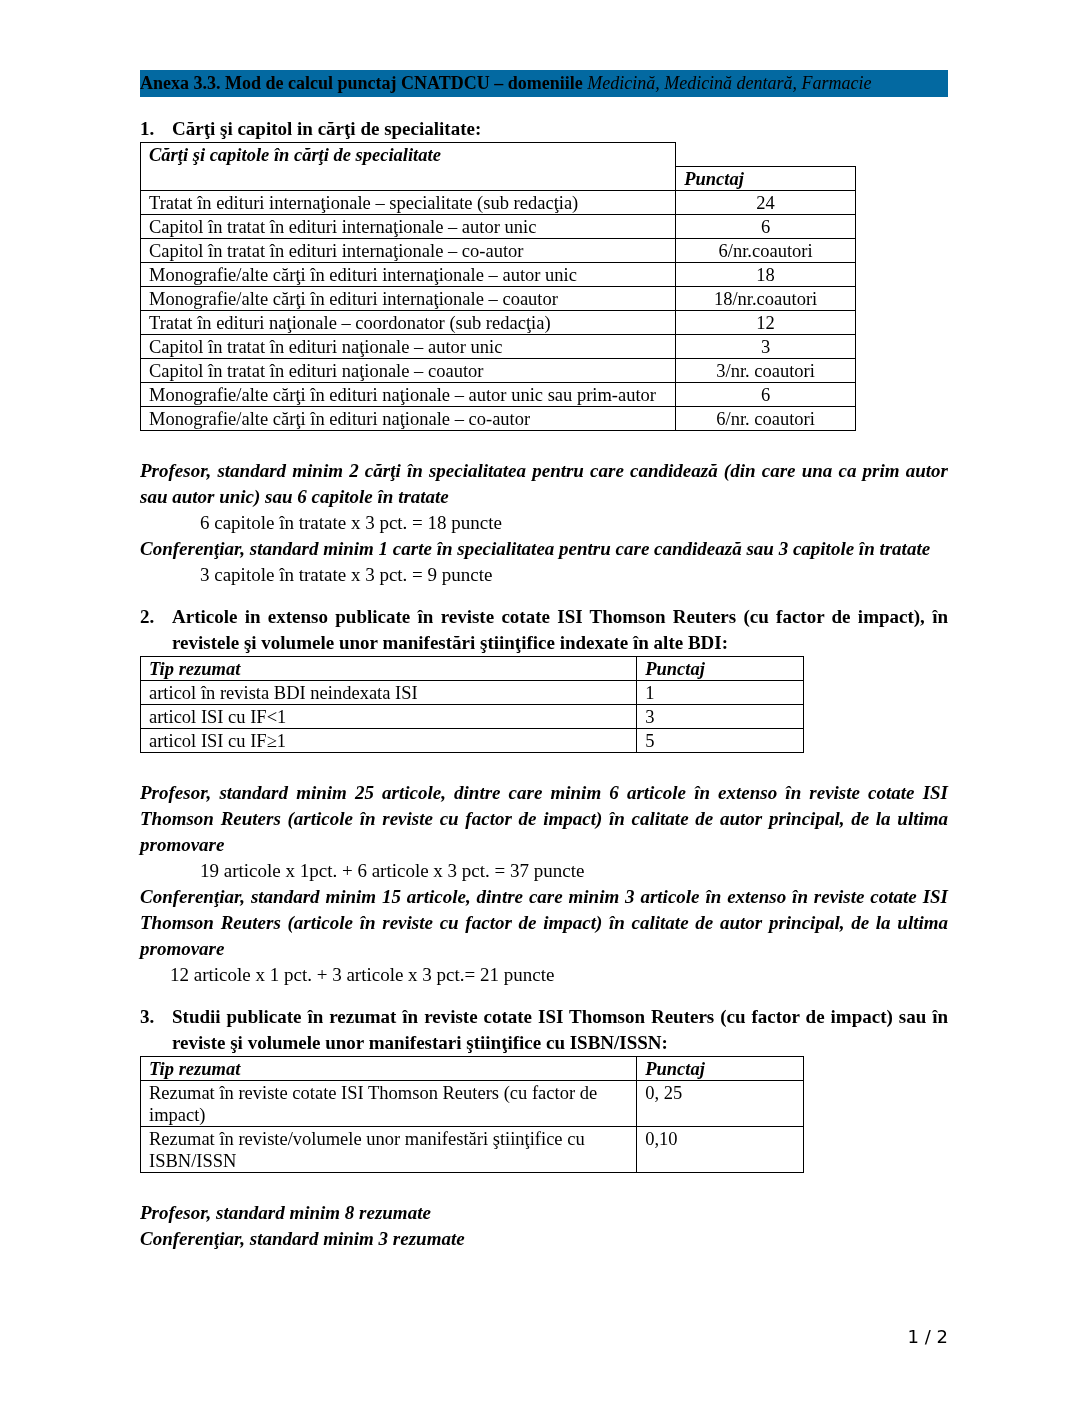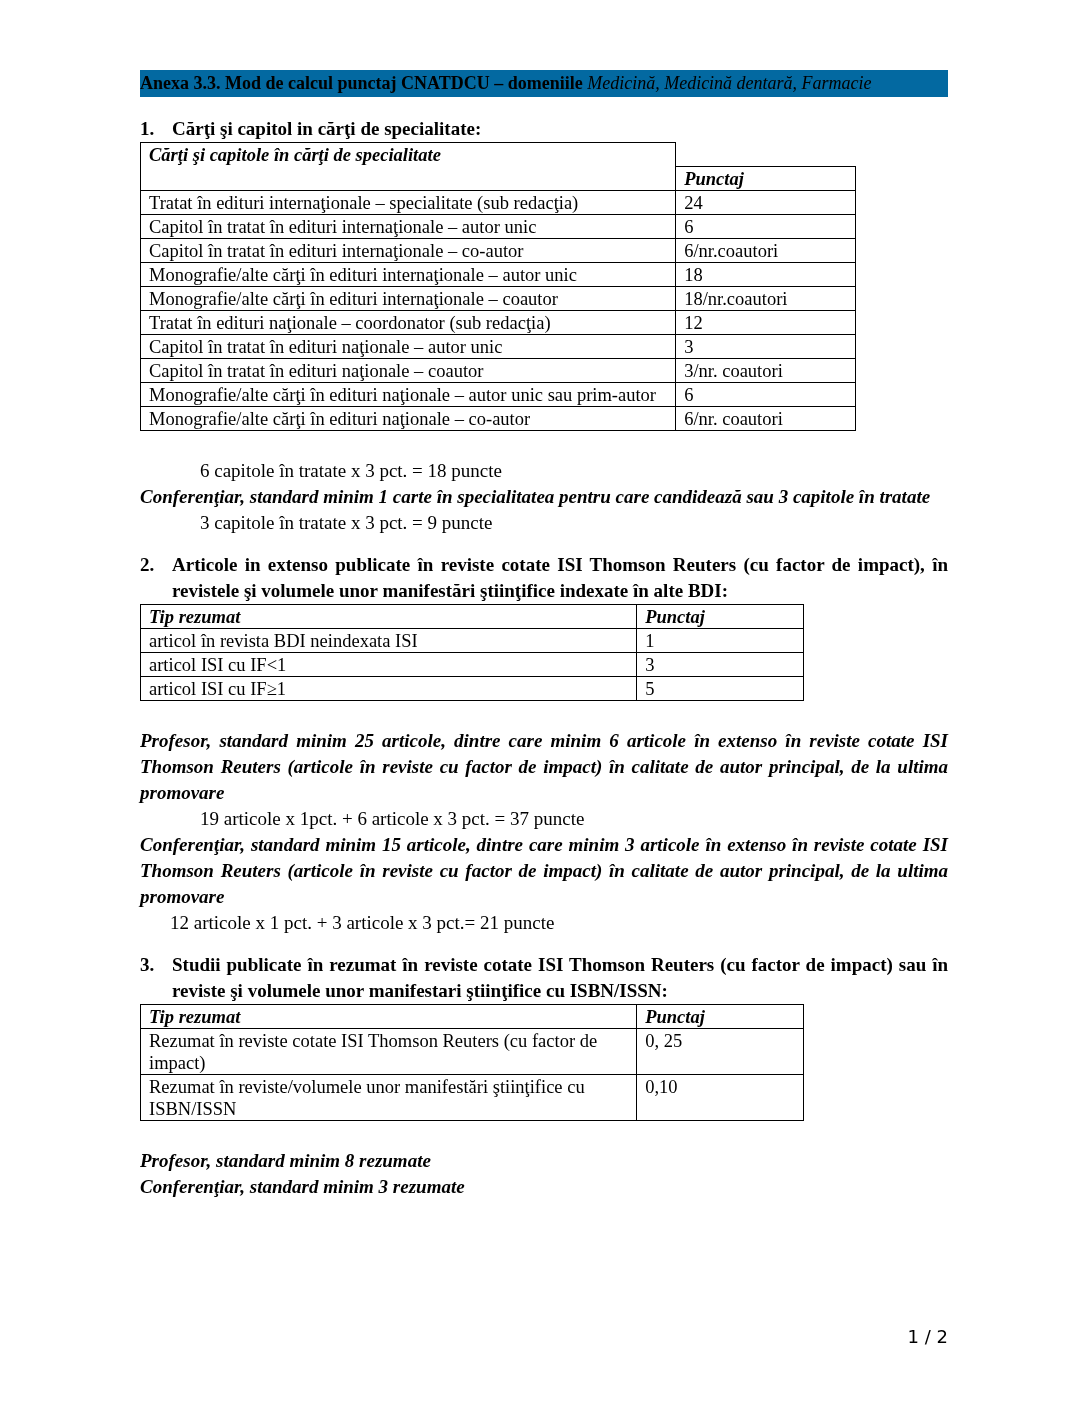--- a/index.html
+++ b/index.html
@@ -31,21 +31,21 @@
     border-collapse: collapse;
     font-size: 18.5px;
     line-height: 22px;
   }
   td {
     border: 1.5px solid #000;
     padding: 1px 8px 0 8px;
     vertical-align: top;
   }
   .hdr { font-style: italic; font-weight: bold; }
-  .center { }
+  .center { text-align: center; }
   .note {
     font-style: italic; font-weight: bold;
     line-height: 26px; text-align: justify;
     font-size: 19px;
   }
   .calc { line-height: 26px; font-size: 19px; padding-left: 60px; }
   .calc.small-indent { padding-left: 30px; }
   .page-num {
     position: absolute; right: 140px; top: 1326px;
     font-family: "DejaVu Sans", sans-serif; font-size: 18px;
@@ -116,20 +116,21 @@
           <td class="center">6</td>
         </tr>
     <tr>
           <td>Monografie/alte cărţi în edituri naţionale – co-autor</td>
           <td class="center">6/nr. coautori</td>
         </tr>
   </tbody>
     </table>
 
   <div style="margin-top:27px;">
+    <div class="note">Profesor, standard minim 2 cărţi în specialitatea pentru care candidează (din care una ca prim autor sau autor unic)  sau 6 capitole în tratate</div>
     <div class="calc">6 capitole în tratate  x 3 pct. = 18 puncte</div>
     <div class="note">Conferenţiar, standard minim 1 carte în specialitatea pentru care candidează sau 3 capitole în tratate</div>
     <div class="calc">3 capitole în tratate x 3 pct. = 9 puncte</div>
   </div>
 
   <div class="section-title" style="margin-top:16px;">
     <span class="num">2.</span>
     <span class="txt">Articole in extenso publicate în reviste cotate ISI Thomson Reuters (cu factor de impact), în revistele şi volumele unor manifestări ştiinţifice indexate în alte BDI:</span>
   </div>
 

